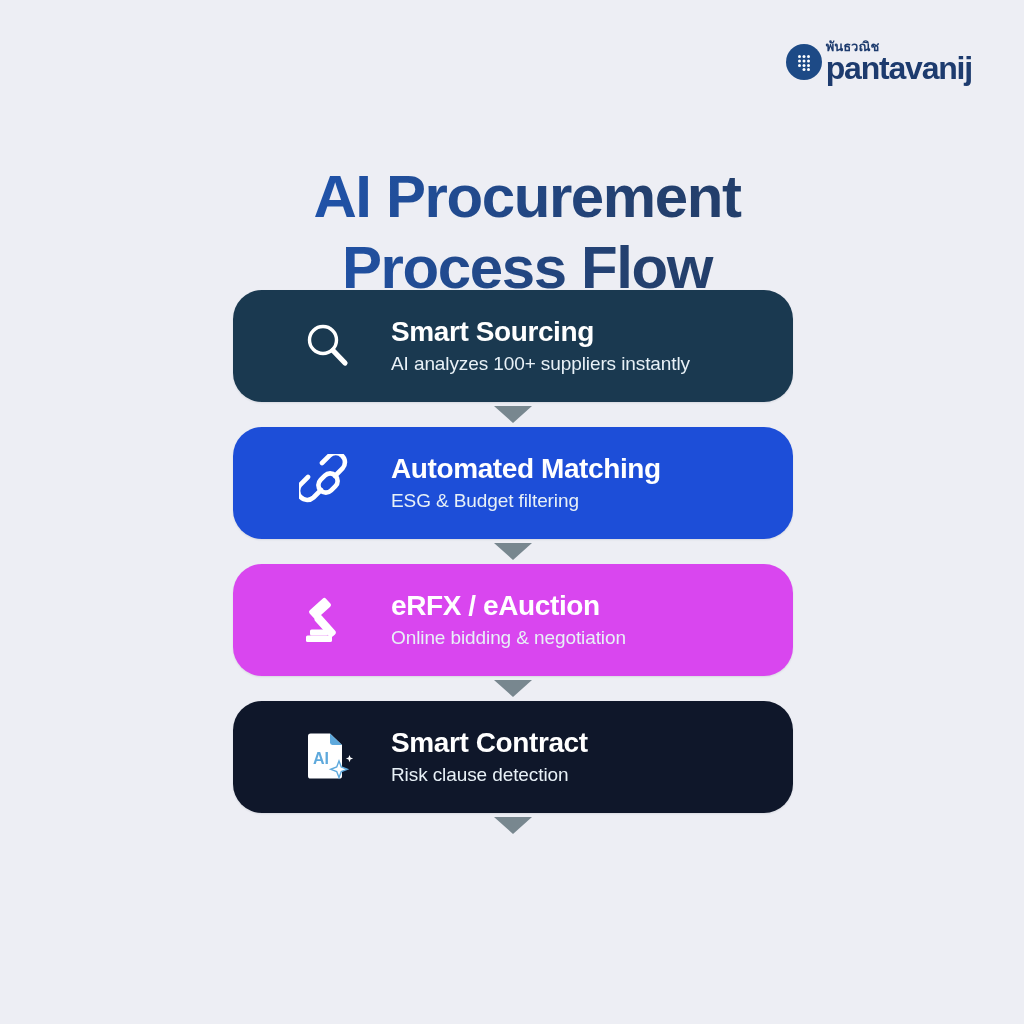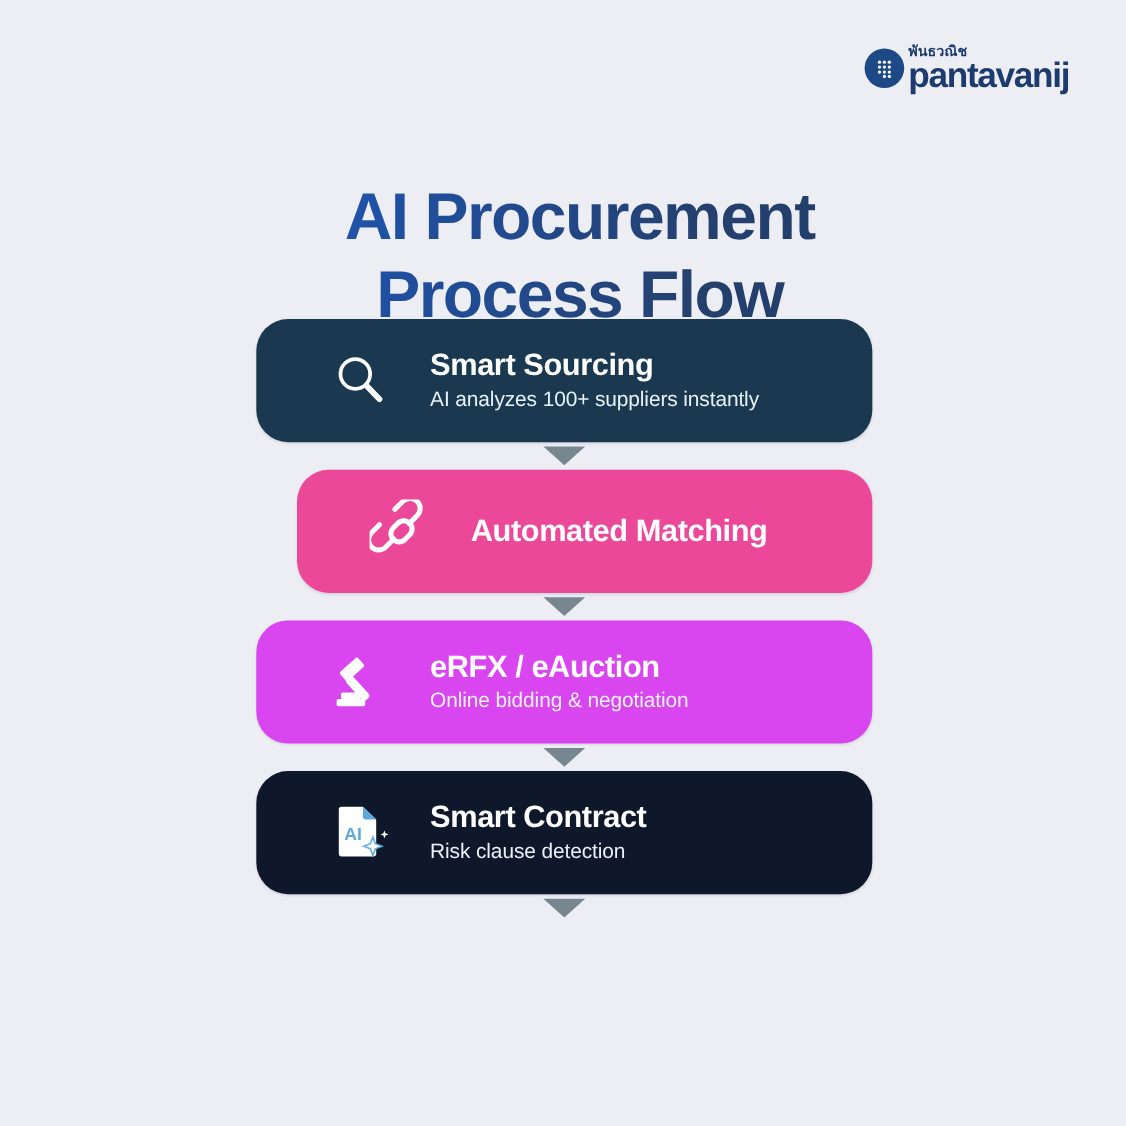--- a/index.html
+++ b/index.html
@@ -180,34 +180,35 @@
     <div class="card-text">
       <span class="card-title">Smart Sourcing</span>
       <span class="card-sub">AI analyzes 100+ suppliers instantly</span>
     </div>
   </div>
 
   <div class="connector">
       <div class="tri"></div>
     </div>
 
-  <div class="card" style="background:#ec4899;margin-left:37px;">
+  <div class="card" style="background:#1d4ed8;">
     <div class="card-icon">
       <svg width="58" height="58" viewBox="0 0 58 58" aria-hidden="true">
         <g fill="none" stroke="#ffffff" stroke-width="4.6" stroke-linecap="round">
           <path d="M22 36 L14.5 43.5 a9.2 9.2 0 0 1 -13 -13 L9 23"></path>
           <path d="M36 22 L43.5 14.5 a9.2 9.2 0 0 0 -13 -13 L23 9"></path>
         </g>
         <g fill="none" stroke="#ffffff" stroke-width="4.6" stroke-linecap="round" transform="translate(29,29) rotate(-45) translate(-29,-29)">
           <rect x="18.5" y="21.5" width="21" height="15" rx="7.5"></rect>
         </g>
       </svg>
     </div>
     <div class="card-text">
       <span class="card-title">Automated Matching</span>
+      <span class="card-sub">ESG &amp; Budget filtering</span>
     </div>
   </div>
 
   <div class="connector">
       <div class="tri"></div>
     </div>
 
   <div class="card" style="background:#d946ef;">
     <div class="card-icon">
       <svg width="58" height="58" viewBox="0 0 58 58" aria-hidden="true">

